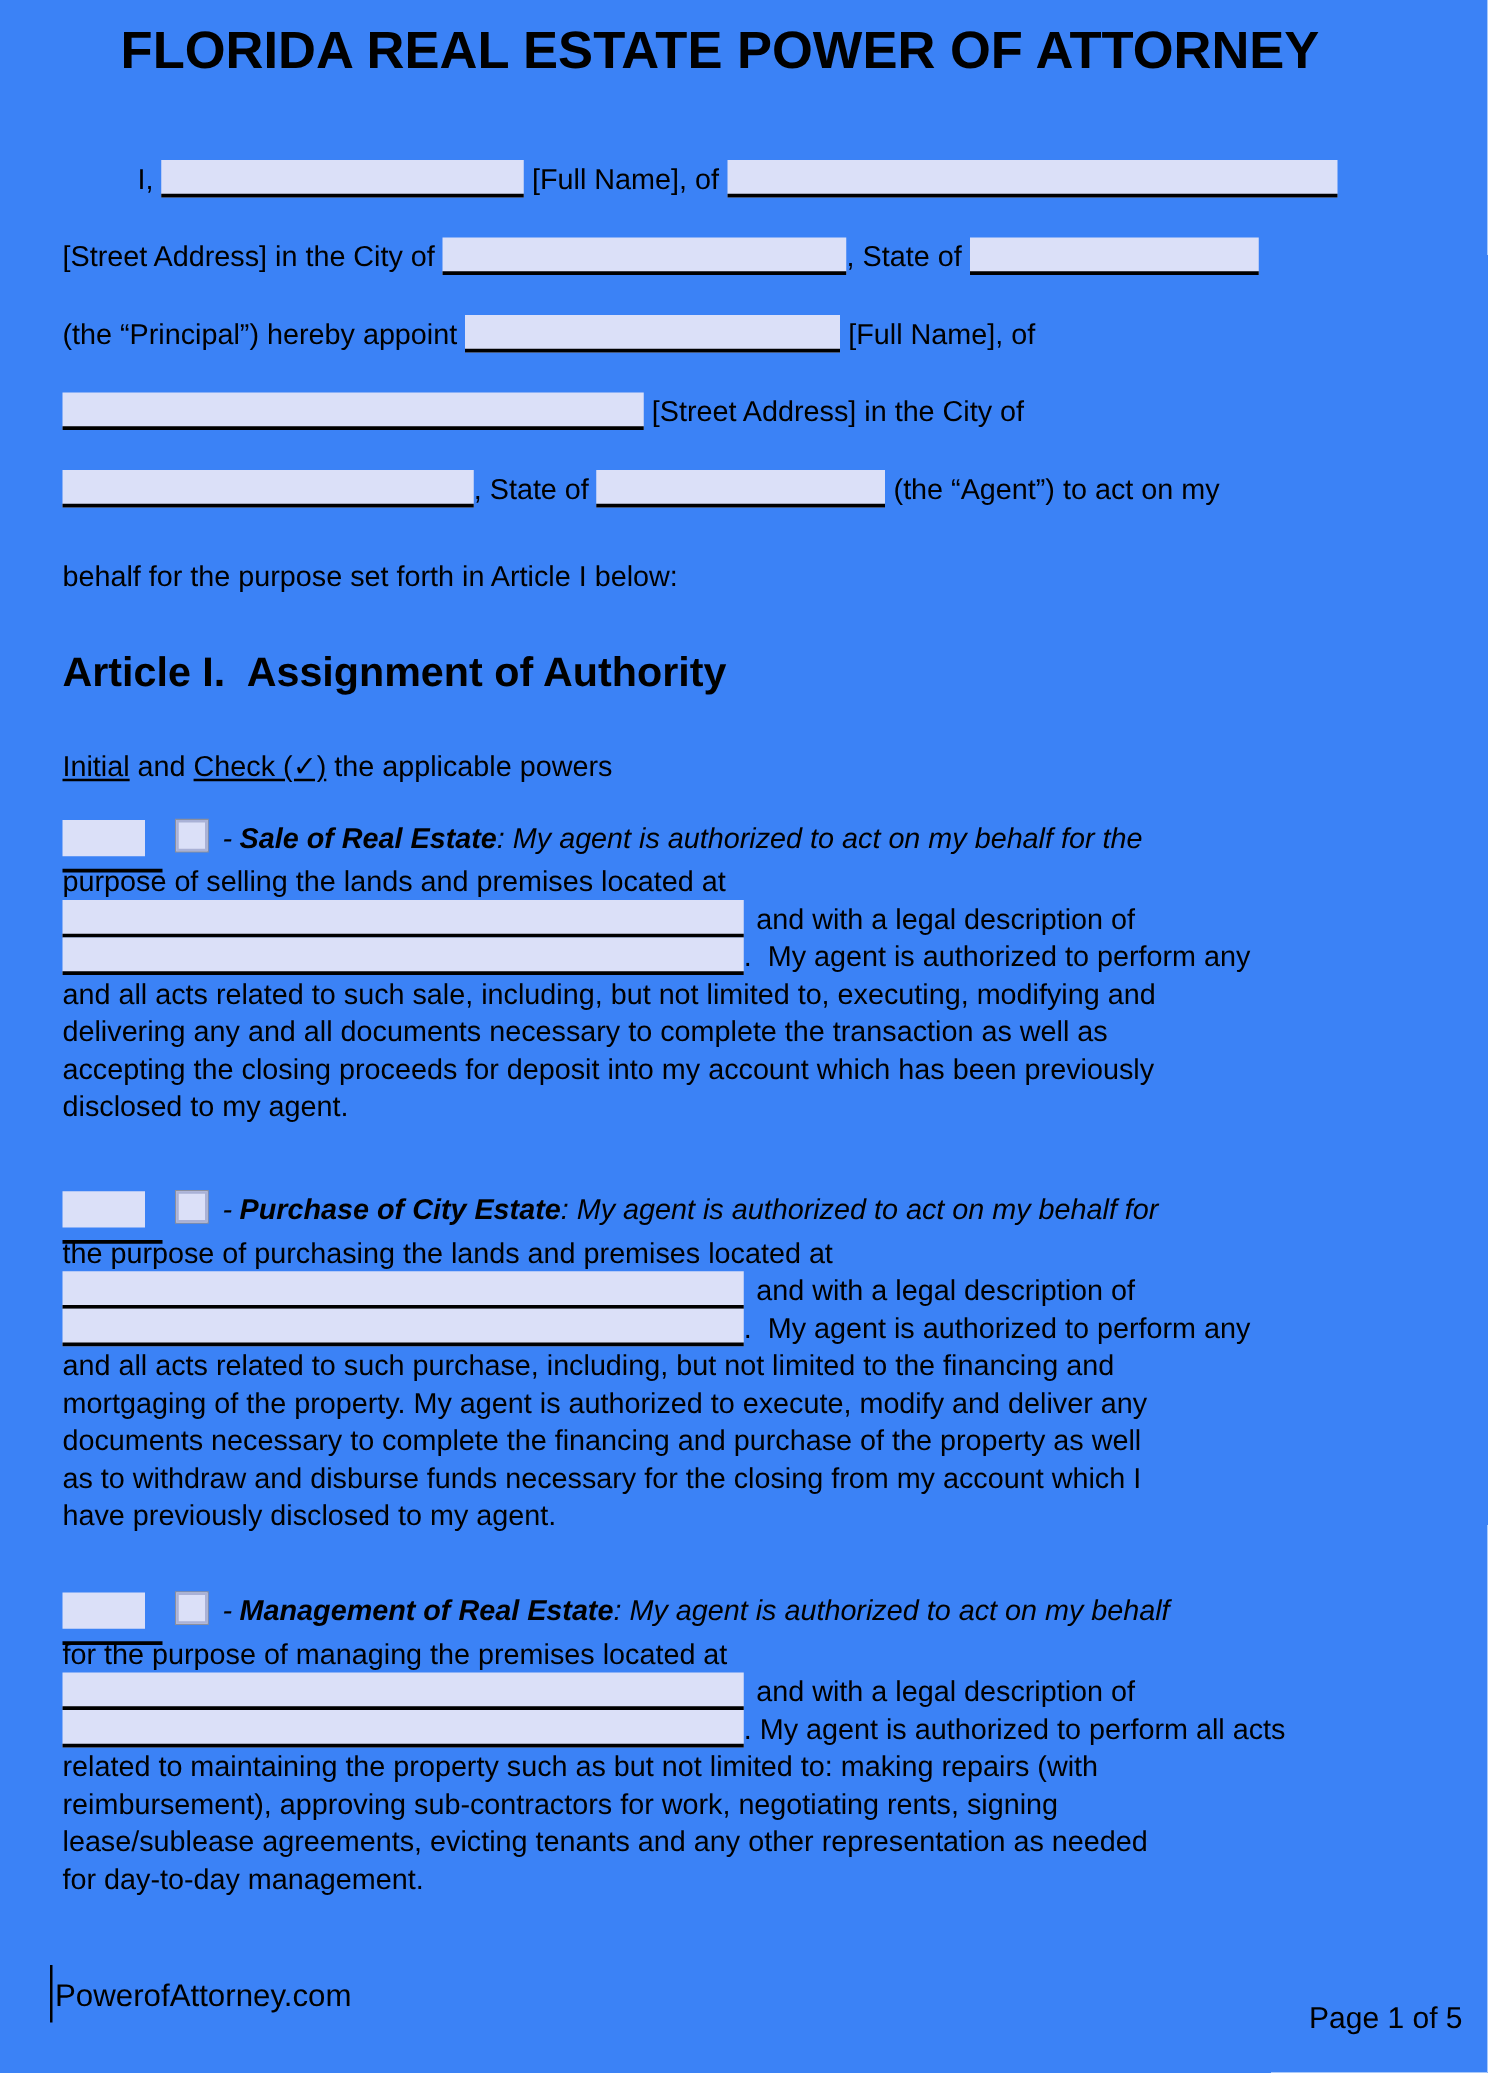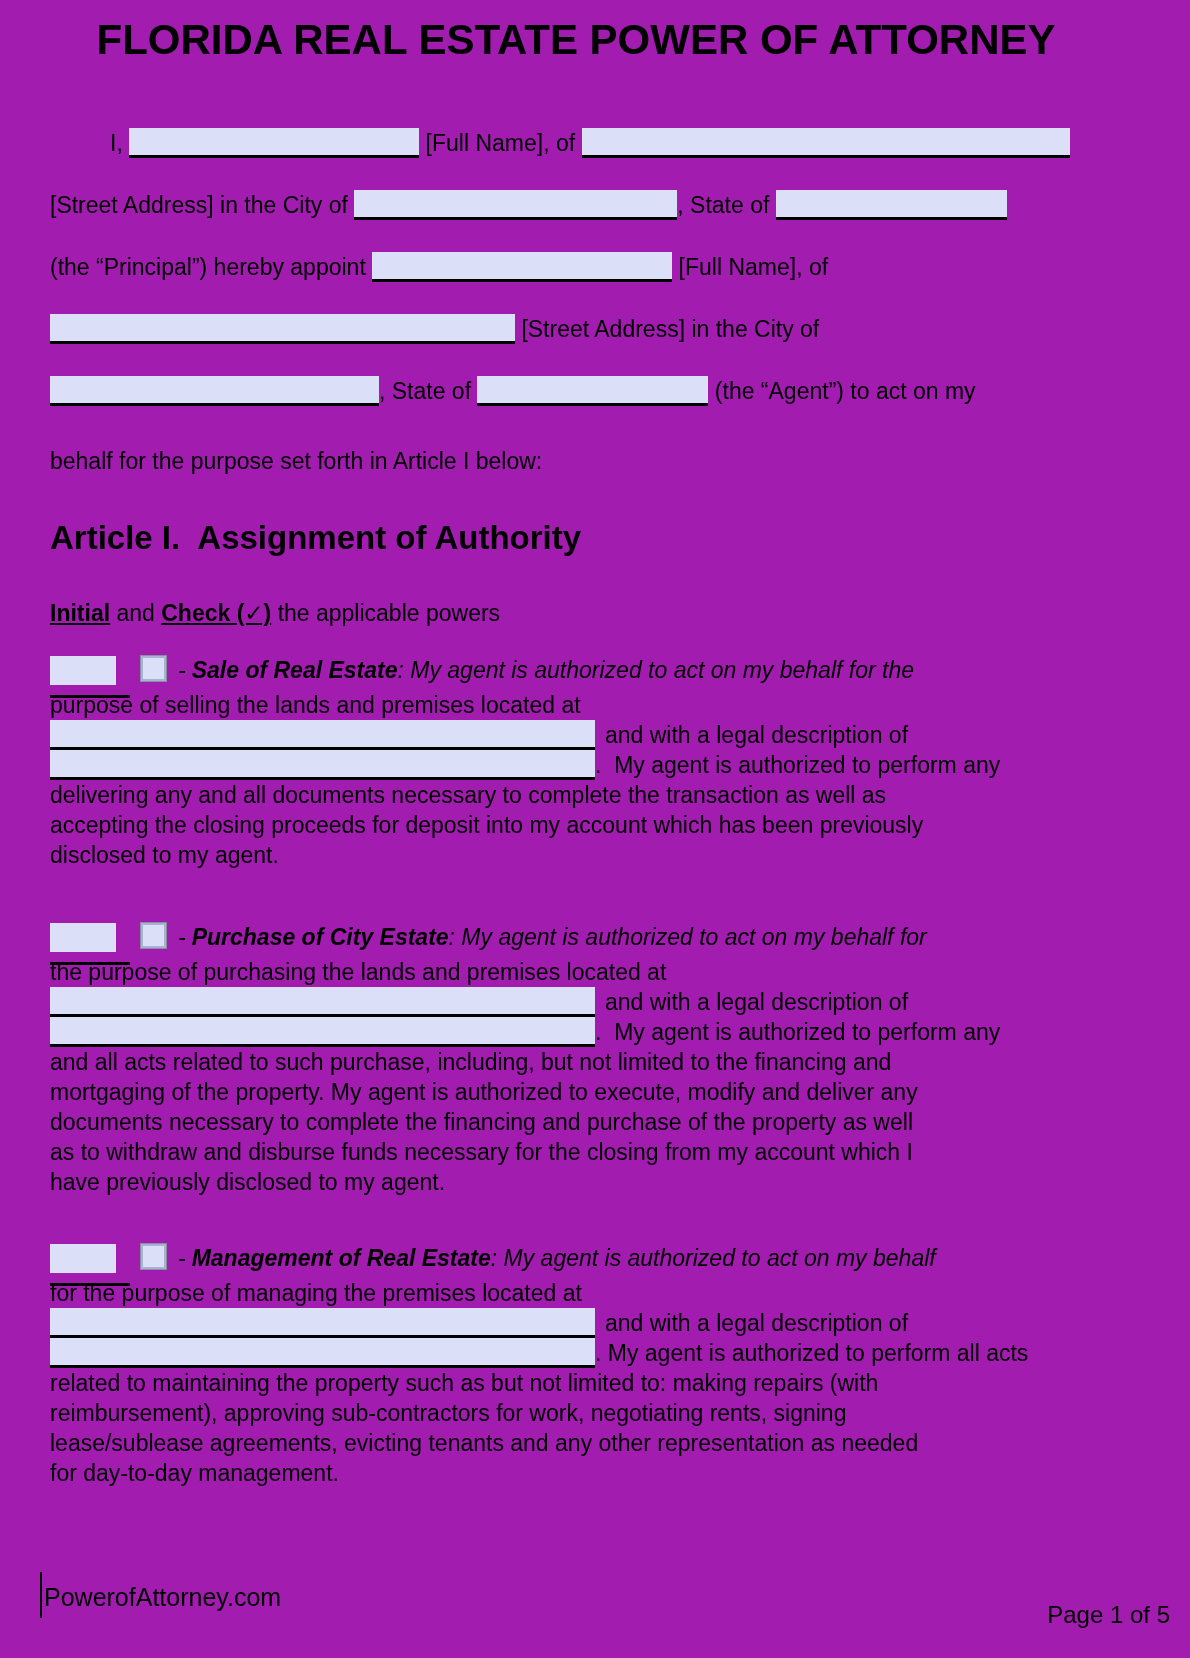--- a/index.html
+++ b/index.html
@@ -1,19 +1,19 @@
 <!DOCTYPE html>
 <html><head>
 <meta charset="utf-8">
 <style>
   html,body{margin:0;padding:0;background:#fff;}
   .page{
     position:relative;
     width:1190px;height:1658px;
-    background:#a21caf;
+    background:#3b82f6;
     font-family:"Liberation Sans","DejaVu Sans",sans-serif;
     font-size:23px;color:#000;
     overflow:hidden;
     box-sizing:border-box;
   }
   .content{padding:0 88px 0 50px;}
   .doc-title{
     margin-top:16px;
     text-align:center;
     font-size:42px;font-weight:bold;
@@ -31,21 +31,21 @@
     border-bottom:3px solid #000;
     vertical-align:-7px;
   }
   .article-heading{
     margin-top:42px;
     text-align:left;
     font-size:33px;font-weight:bold;
     white-space:nowrap;
   }
   .instruction{margin-top:41px;line-height:30px;white-space:nowrap;}
-  .bu{font-weight:bold;text-decoration:underline;}
+  .bu{font-weight:normal;text-decoration:underline;}
   .section{margin-top:24px;}
   .section.gap1{margin-top:49px;}
   .section.gap2{margin-top:43px;}
   .power-line{white-space:nowrap;line-height:36px;height:38px;font-style:italic;}
   .init-underline{
     display:inline-block;
     border-bottom:3px solid #000;
     padding-right:14px;
     vertical-align:-7px;
   }
@@ -130,20 +130,21 @@
       <div class="power-line">
         <span class="init-underline"><span class="init-box"></span></span><span class="checkbox"></span><span class="dash">-</span><b>Sale of Real Estate</b><span>: My agent is authorized to act on my behalf for the</span>
       </div>
       <div class="pline">purpose of selling the lands and premises located at</div>
       <div class="pline">
         <span class="field addr-field"></span><span class="after-field">and with a legal description of</span>
       </div>
       <div class="pline">
         <span class="field addr-field"></span><span>.&nbsp; My agent is authorized to perform any</span>
       </div>
+      <div class="pline">and all acts related to such sale, including, but not limited to, executing, modifying and</div>
       <div class="pline">delivering any and all documents necessary to complete the transaction as well as</div>
       <div class="pline">accepting the closing proceeds for deposit into my account which has been previously</div>
       <div class="pline">disclosed to my agent.</div>
     </div>
 
     <div class="section gap1">
       <div class="power-line">
         <span class="init-underline"><span class="init-box"></span></span><span class="checkbox"></span><span class="dash">-</span><b>Purchase of City Estate</b><span>: My agent is authorized to act on my behalf for</span>
       </div>
       <div class="pline">the purpose of purchasing the lands and premises located at</div>

